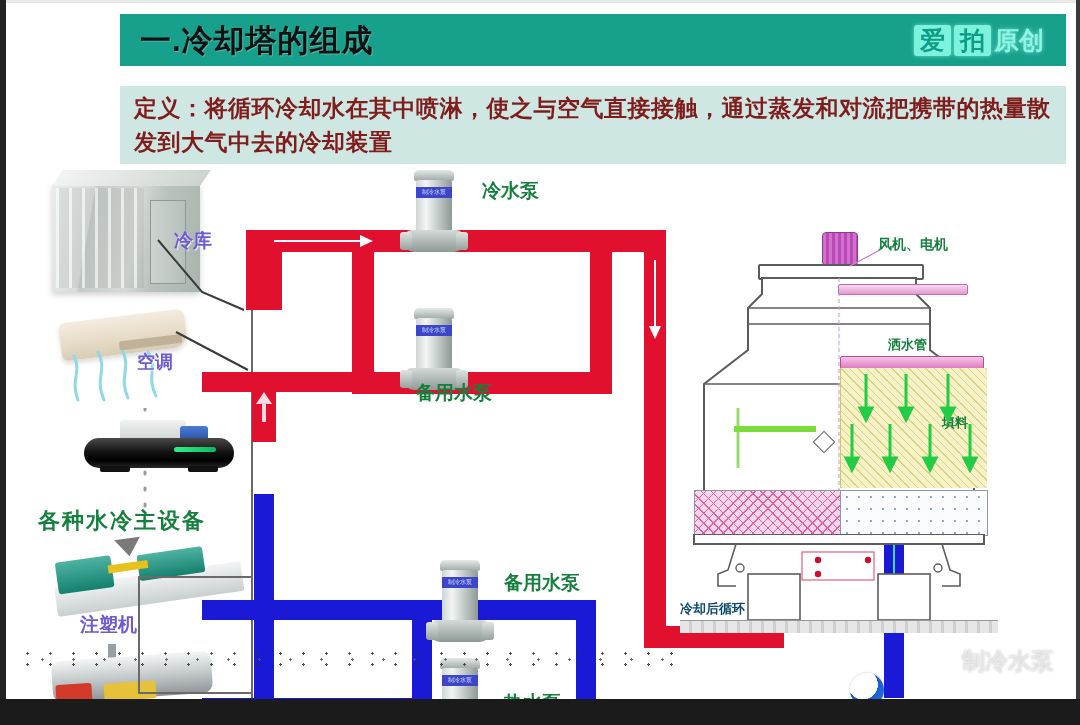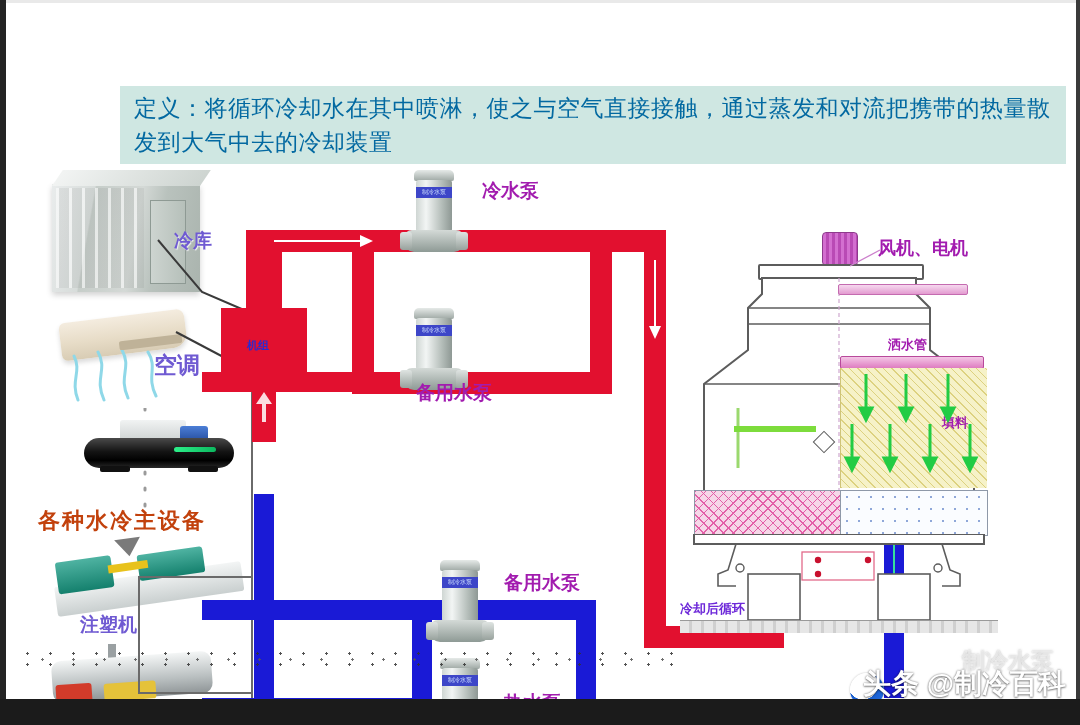--- a/index.html
+++ b/index.html
@@ -43,21 +43,21 @@
     text-shadow:0 0 5px rgba(140,245,226,.8);
   }
 
   
   #defbox{
     position:absolute;left:120px;top:86px;width:946px;height:78px;
     background:#cfe7e2;
   }
   #deftext{
     position:absolute;left:14px;top:5px;width:918px;
-    font-size:23px;font-weight:normal;color:#0369a1;line-height:34px;
+    font-size:23px;font-weight:bold;color:#7f1d1d;line-height:34px;
     letter-spacing:.5px;
   }
 
   
   #canvas{position:absolute;left:6px;top:168px;width:1070px;height:530px;}
 
   
   .ab{position:absolute;}
 
   
@@ -166,23 +166,23 @@
     position:absolute;left:0;top:60px;width:60px;height:22px;
     background:linear-gradient(180deg,#d4dad7,#8e9a95);
     border-radius:8px 8px 10px 10px;
   }
   .pump-flange-l{position:absolute;left:-4px;top:62px;width:12px;height:18px;border-radius:3px;background:linear-gradient(180deg,#dfe4e2,#98a29d);}
   .pump-flange-r{position:absolute;right:-4px;top:62px;width:12px;height:18px;border-radius:3px;background:linear-gradient(180deg,#dfe4e2,#98a29d);}
 
   
   .lbl{position:absolute;font-weight:bold;white-space:nowrap;}
   .lbl-purple{color:#6f5ad2;text-shadow:1px 1px 1px rgba(255,255,255,.8);}
-  .lbl-pink{color:#c2410c;}
-  .lbl-magenta{color:#a21caf;font-family:Liberation Serif, serif;}
-  .lbl-blue{color:#6d28d9;}
+  .lbl-pink{color:#15803d;}
+  .lbl-magenta{color:#15803d;font-family:Liberation Serif, serif;}
+  .lbl-blue{color:#0c4a6e;}
 
   #center-title{
     position:absolute;left:210px;top:236px;
     font-size:30px;font-weight:bold;color:#141414;letter-spacing:1px;
     white-space:nowrap;
   }
   #center-note{
     position:absolute;left:222px;top:282px;width:186px;
     font-size:11.5px;line-height:14px;font-weight:bold;color:#eda7c8;
     filter:blur(.35px);
@@ -274,20 +274,28 @@
 </style>
 </head>
 <body>
 
 <div id="stage">
 
   <div class="edge left"></div>
   <div class="edge right"></div>
   <div class="edge topline"></div>
 
+  <div id="banner">
+    <div id="banner-title">一.冷却塔的组成</div>
+    <div id="aipai">
+      <span class="aipai-badge">爱</span>
+      <span class="aipai-badge">拍</span>
+      <span class="aipai-word">原创</span>
+    </div>
+  </div>
 
   <div id="defbox">
     <div id="deftext">定义：将循环冷却水在其中喷淋，使之与空气直接接触，通过蒸发和对流把携带的热量散发到大气中去的冷却装置</div>
   </div>
 
   <div id="canvas">
 
     <div class="coldroom">
       <div class="coldroom-ribs"></div>
       <div class="coldroom-door"></div>
@@ -297,21 +305,21 @@
       <polyline points="2,2 46,54 88,72" fill="none" stroke="#3a3a3a" stroke-width="2"></polyline>
     </svg>
 
     <div class="ac-unit"></div>
     <svg class="ac-air" viewBox="0 0 120 56">
       <path d="M10 6 C18 22 6 30 14 50" stroke="#8fd8e8" stroke-width="3" fill="none" stroke-linecap="round"></path>
       <path d="M34 2 C44 20 30 28 40 50" stroke="#8fd8e8" stroke-width="3" fill="none" stroke-linecap="round"></path>
       <path d="M58 0 C68 18 54 26 64 48" stroke="#8fd8e8" stroke-width="3" fill="none" stroke-linecap="round"></path>
       <path d="M84 2 C94 18 82 26 92 46" stroke="#8fd8e8" stroke-width="3" fill="none" stroke-linecap="round"></path>
     </svg>
-    <div class="lbl lbl-purple" style="left:148px;top:182px;font-size:23px;">空调</div>
+    <div class="lbl lbl-purple" style="left:131px;top:182px;font-size:18px;">空调</div>
     <svg class="ab" style="left:168px;top:162px;" width="76" height="42">
       <polyline points="2,2 74,40" fill="none" stroke="#3a3a3a" stroke-width="2"></polyline>
     </svg>
 
     <svg class="ab" style="left:134px;top:240px;" width="10" height="120">
       <line x1="5" y1="0" x2="5" y2="120" stroke="#9a9a9a" stroke-width="3" stroke-dasharray="2 14" stroke-linecap="round"></line>
     </svg>
 
     <div class="chiller">
       <div class="chiller-top"></div>
@@ -338,23 +346,20 @@
       <div class="boiler-acc"></div>
       <div class="boiler-acc2"></div>
     </div>
 
     <div class="pipe-gray" style="left:245px;top:132px;width:2px;height:200px;"></div>
     <div class="pipe-gray" style="left:245px;top:330px;width:2px;height:200px;"></div>
     <div class="pipe-gray" style="left:132px;top:408px;width:115px;height:2px;"></div>
     <div class="pipe-gray" style="left:132px;top:524px;width:115px;height:2px;"></div>
     <div class="pipe-gray" style="left:132px;top:408px;width:2px;height:118px;"></div>
 
-    <div class="ab" style="left:215px;top:140px;width:86px;height:80px;background:#e2102f;">
-      <div class="lbl" style="left:26px;top:30px;font-size:11px;color:#2a2ad0;">机组</div>
-    </div>
 
     <div class="pipe-red" style="left:240px;top:62px;width:36px;height:80px;"></div>
 
     <div class="pipe-red" style="left:240px;top:62px;width:420px;height:22px;"></div>
     <svg class="arrow-w" style="left:268px;top:64px;" width="100" height="18">
       <line x1="0" y1="9" x2="86" y2="9" stroke="#ffffff" stroke-width="2"></line>
       <polygon points="86,3 99,9 86,15" fill="#ffffff"></polygon>
     </svg>
 
     <div class="pipe-red" style="left:346px;top:84px;width:22px;height:142px;"></div>
@@ -493,30 +498,29 @@
         <circle cx="126" cy="40" r="3.2" fill="#c8102e"></circle>
         <circle cx="176" cy="26" r="3.2" fill="#c8102e"></circle>
         <circle cx="48" cy="34" r="4" fill="none" stroke="#5c5c5c" stroke-width="1.4"></circle>
         <circle cx="246" cy="34" r="4" fill="none" stroke="#5c5c5c" stroke-width="1.4"></circle>
       </svg>
 
       <div class="lbl lbl-blue" style="left:6px;top:332px;font-size:13px;">冷却后循环</div>
 
       <div class="twr-base"></div>
 
-      <div class="lbl lbl-magenta" style="left:204px;top:-32px;font-size:18px;">风机、电机</div>
+      <div class="lbl lbl-magenta" style="left:204px;top:-32px;font-size:14px;">风机、电机</div>
       <svg class="ab" style="left:176px;top:-24px;" width="36" height="30">
         <line x1="0" y1="22" x2="30" y2="6" stroke="#cc7fcc" stroke-width="1.3"></line>
       </svg>
     </div>
 
     <div class="speckle"></div>
   </div>
 
   <div id="wm-ghost">制冷水泵</div>
   <div id="wm-penguin"></div>
-  <div id="toutiao-wm">头条 @制冷百科</div>
 
   <div id="track"></div>
   <div id="progress" style="width: 91%;"></div>
   <div id="playerbar"></div>
 
 </div>
 
 </body></html>

